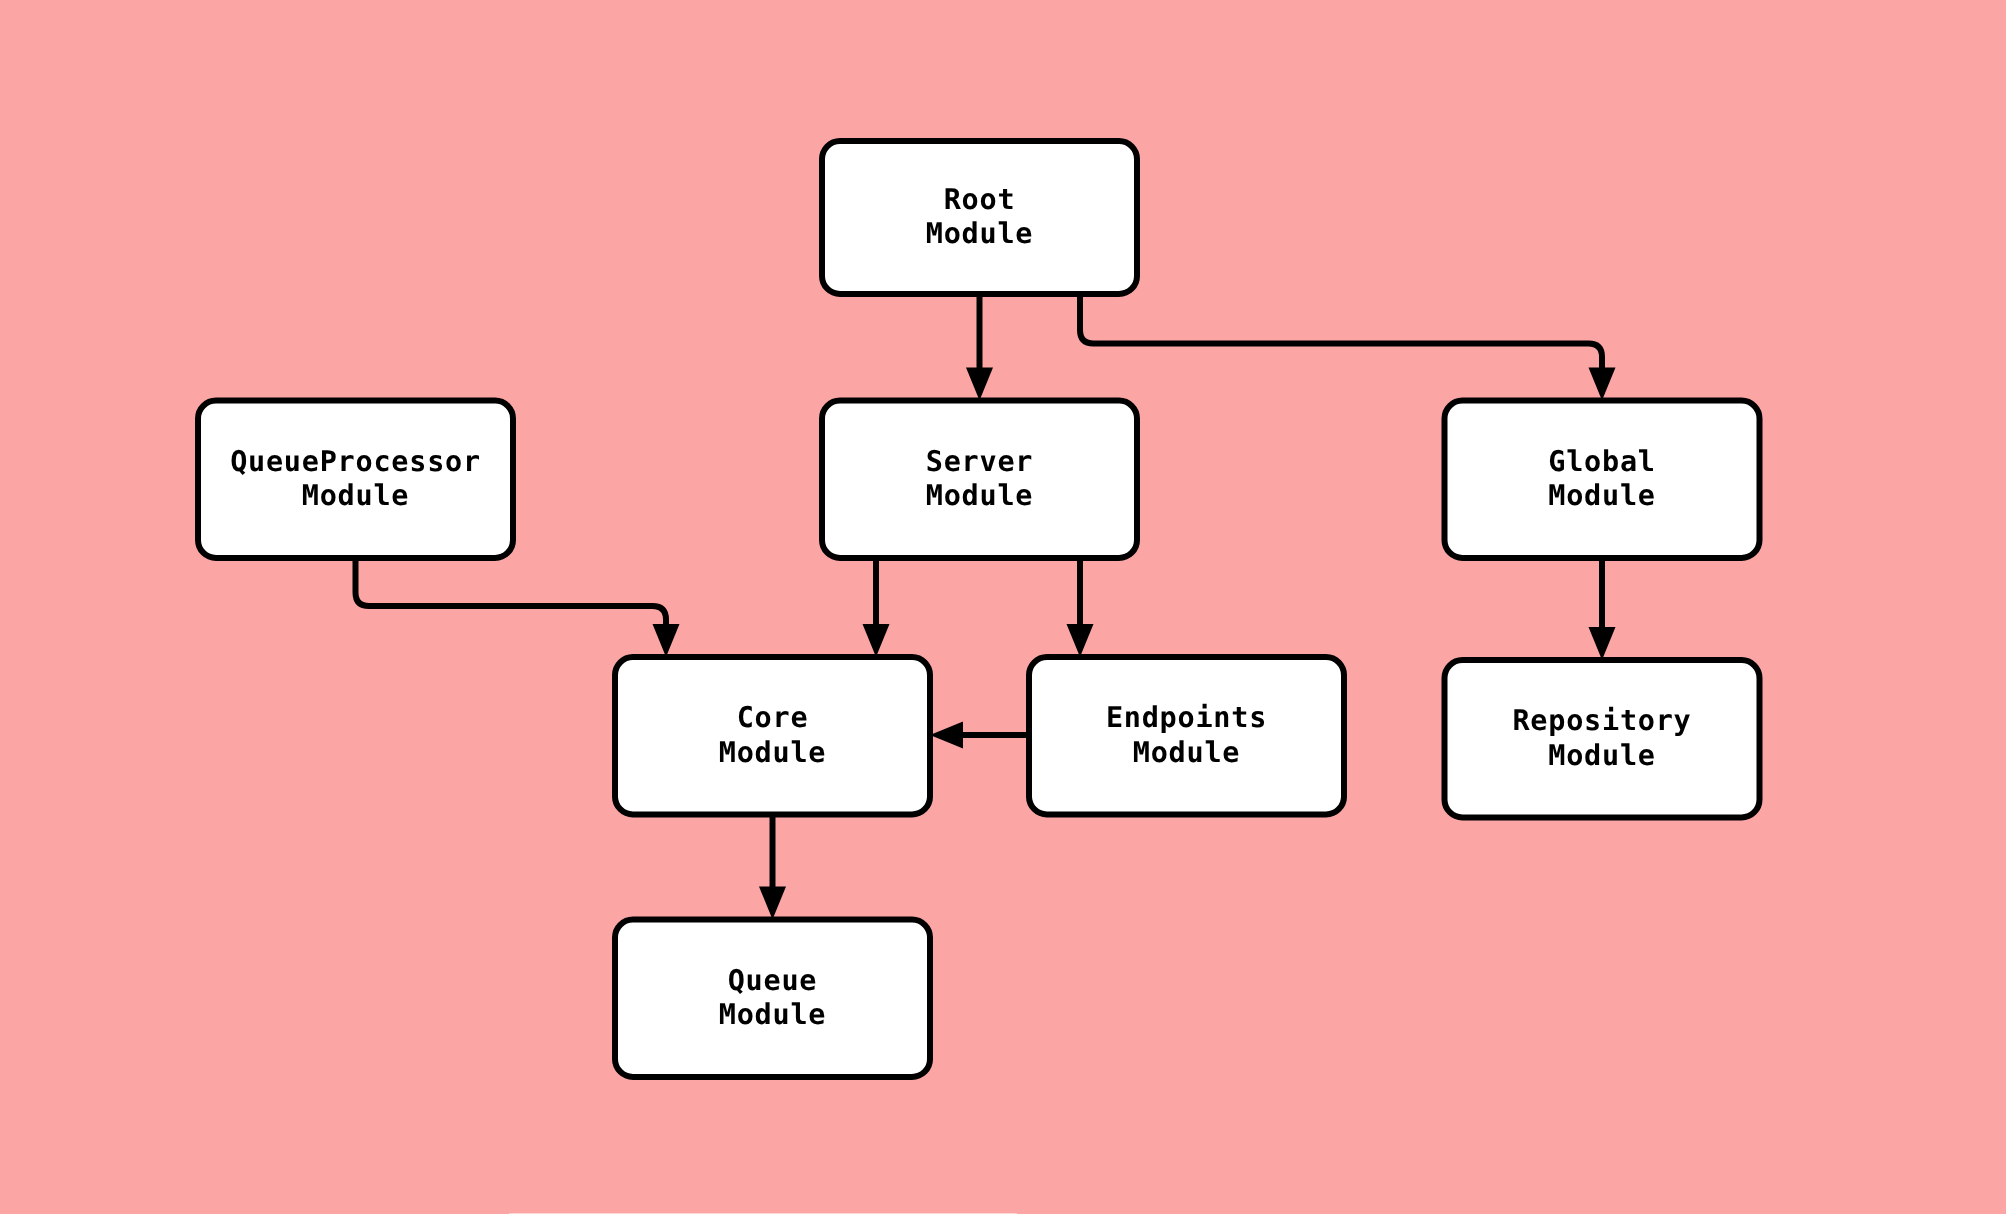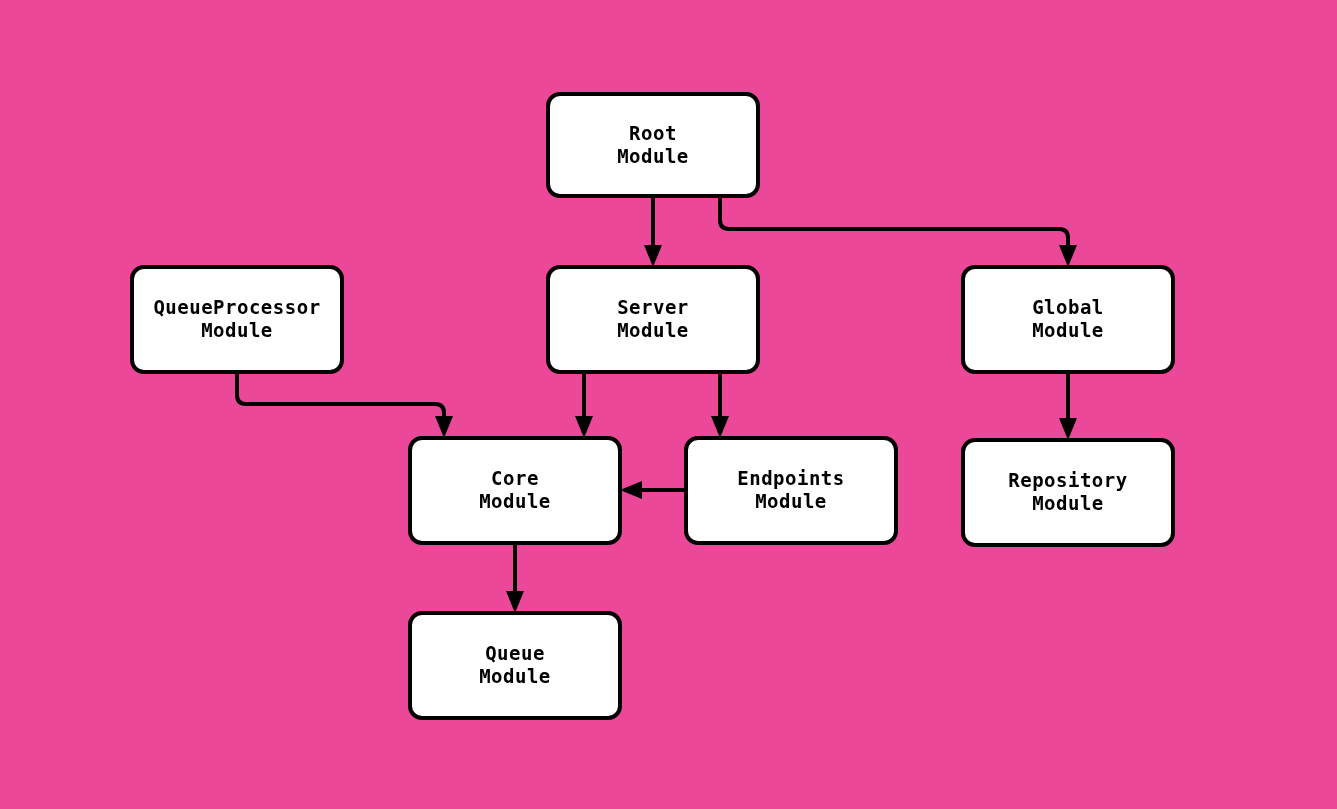--- a/index.html
+++ b/index.html
@@ -11,21 +11,21 @@
   body {
     width: 1337px;
     height: 809px;
     font-family: "DejaVu Sans Mono", "Liberation Mono", monospace;
     overflow: hidden;
   }
   #diagram-root {
     position: relative;
     width: 1337px;
     height: 809px;
-    background: #ec4899;
+    background: #fca5a5;
   }
   svg#diagram-canvas {
     display: block;
     width: 1337px;
     height: 809px;
   }
   .node-box {
     fill: #ffffff;
     stroke: #000000;
     stroke-width: 4;

